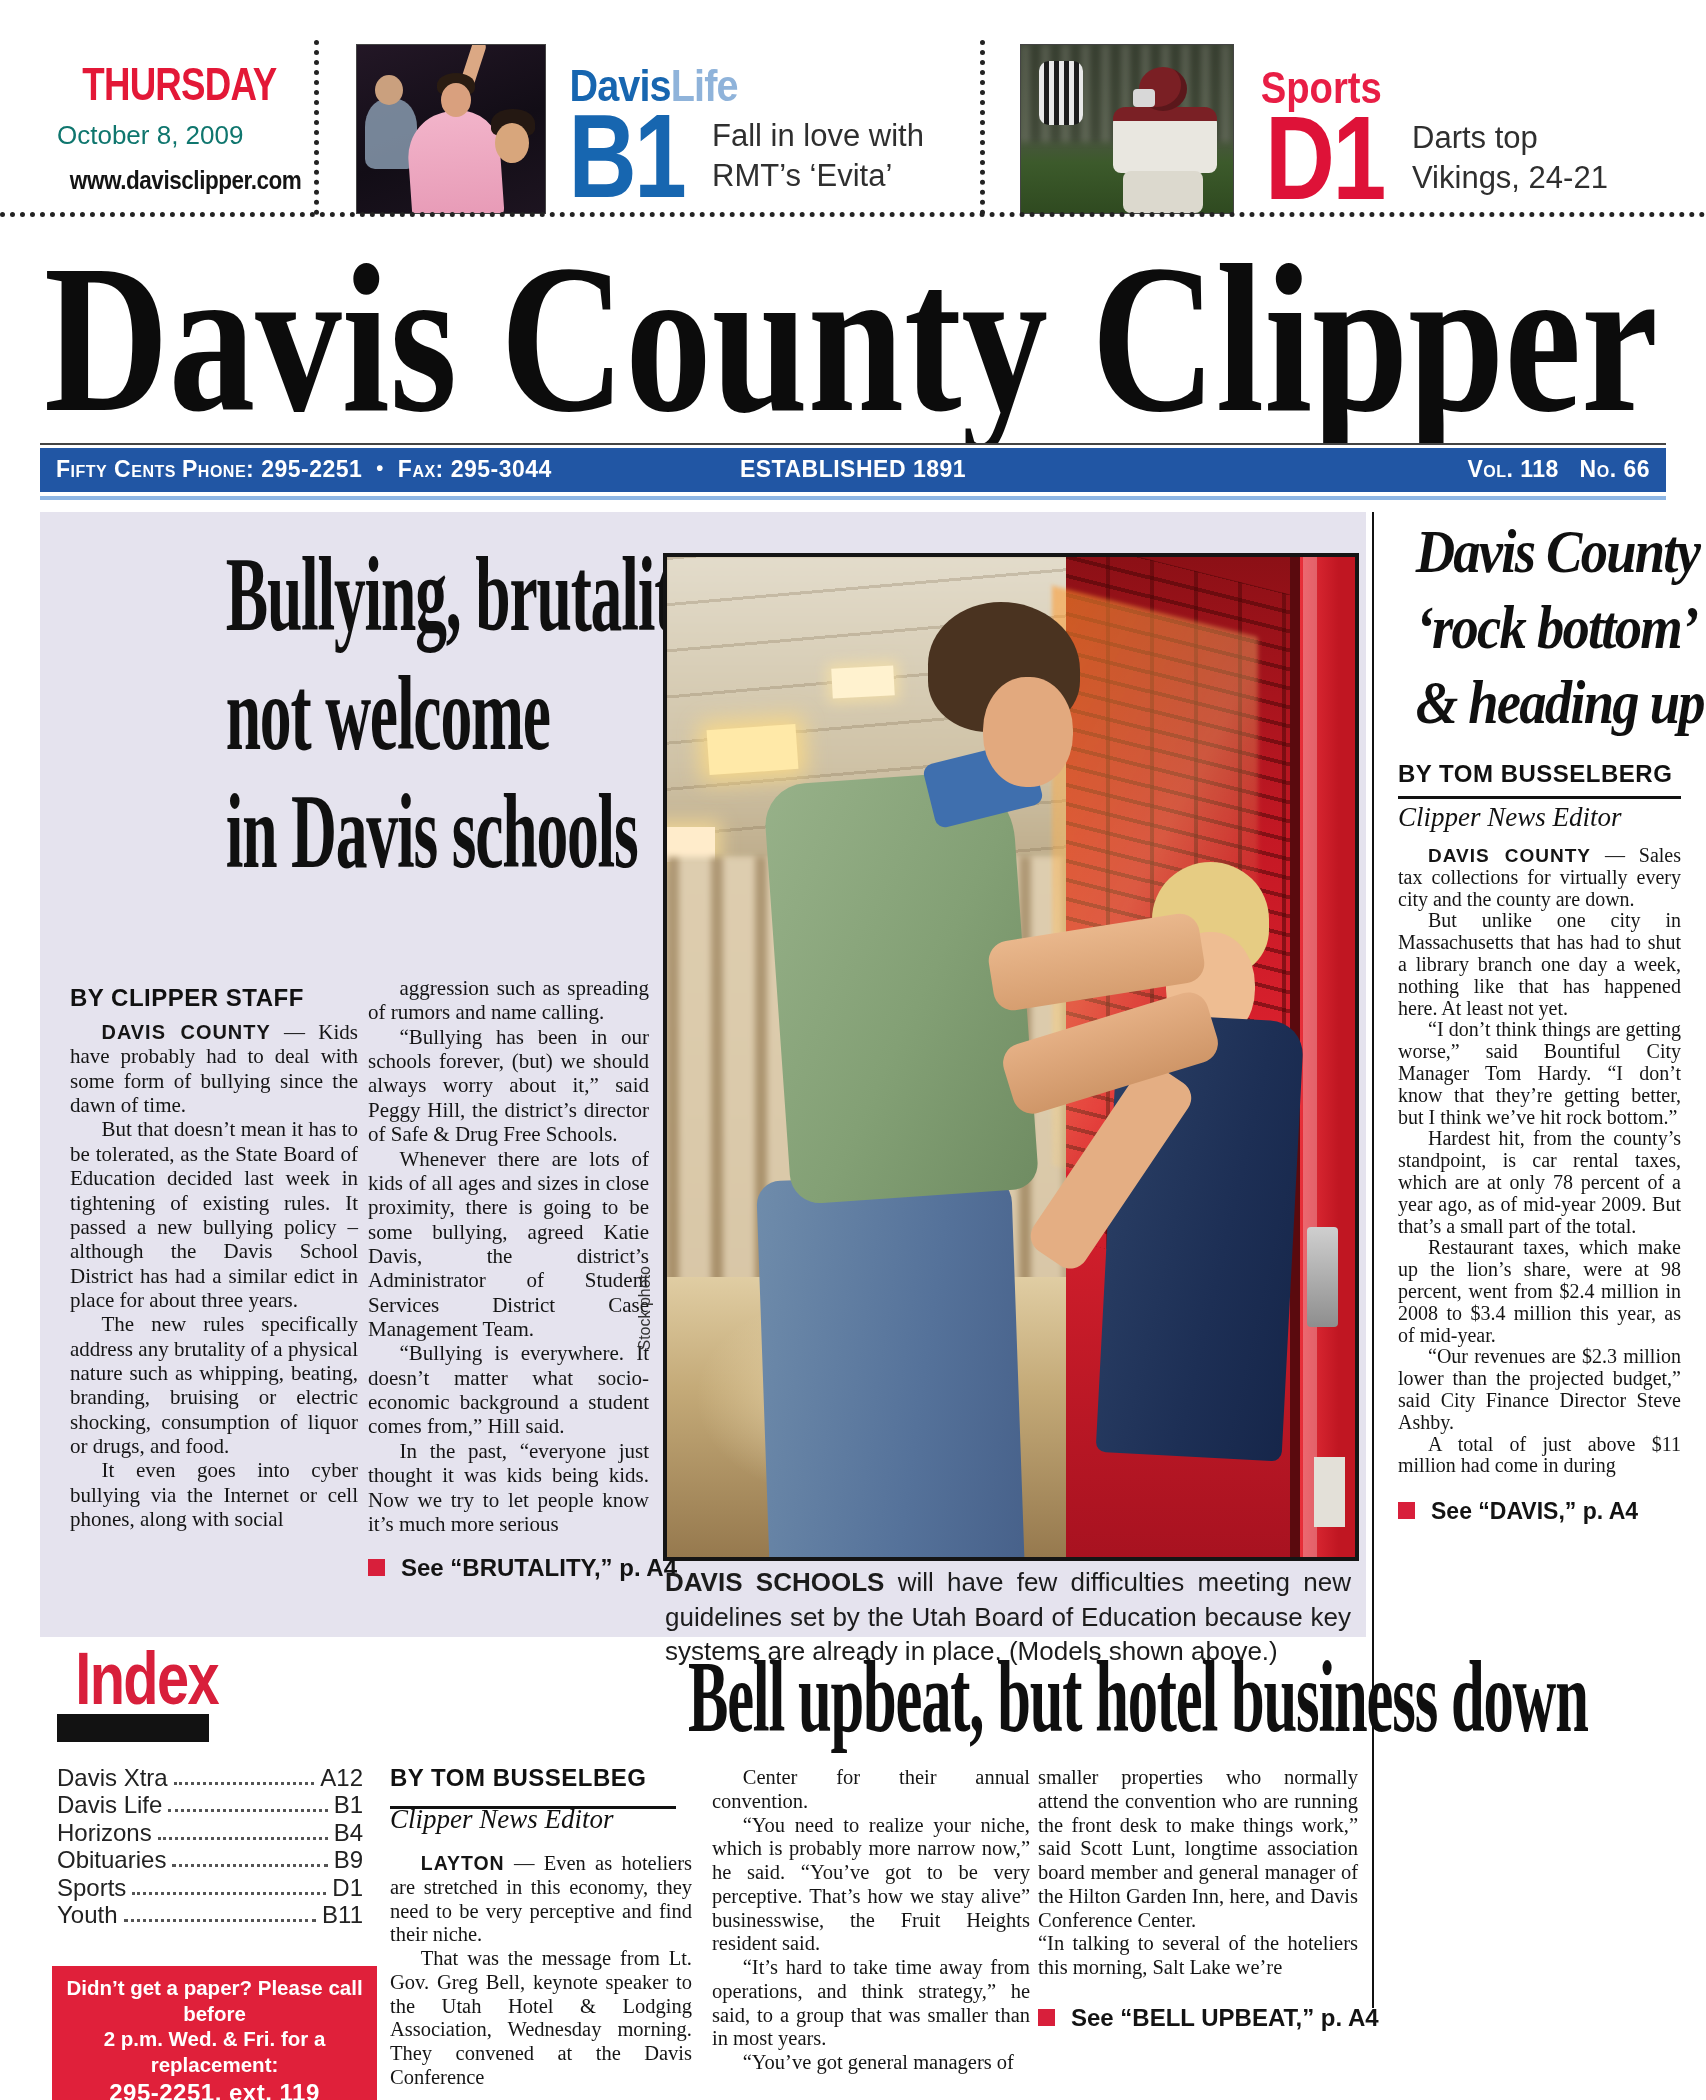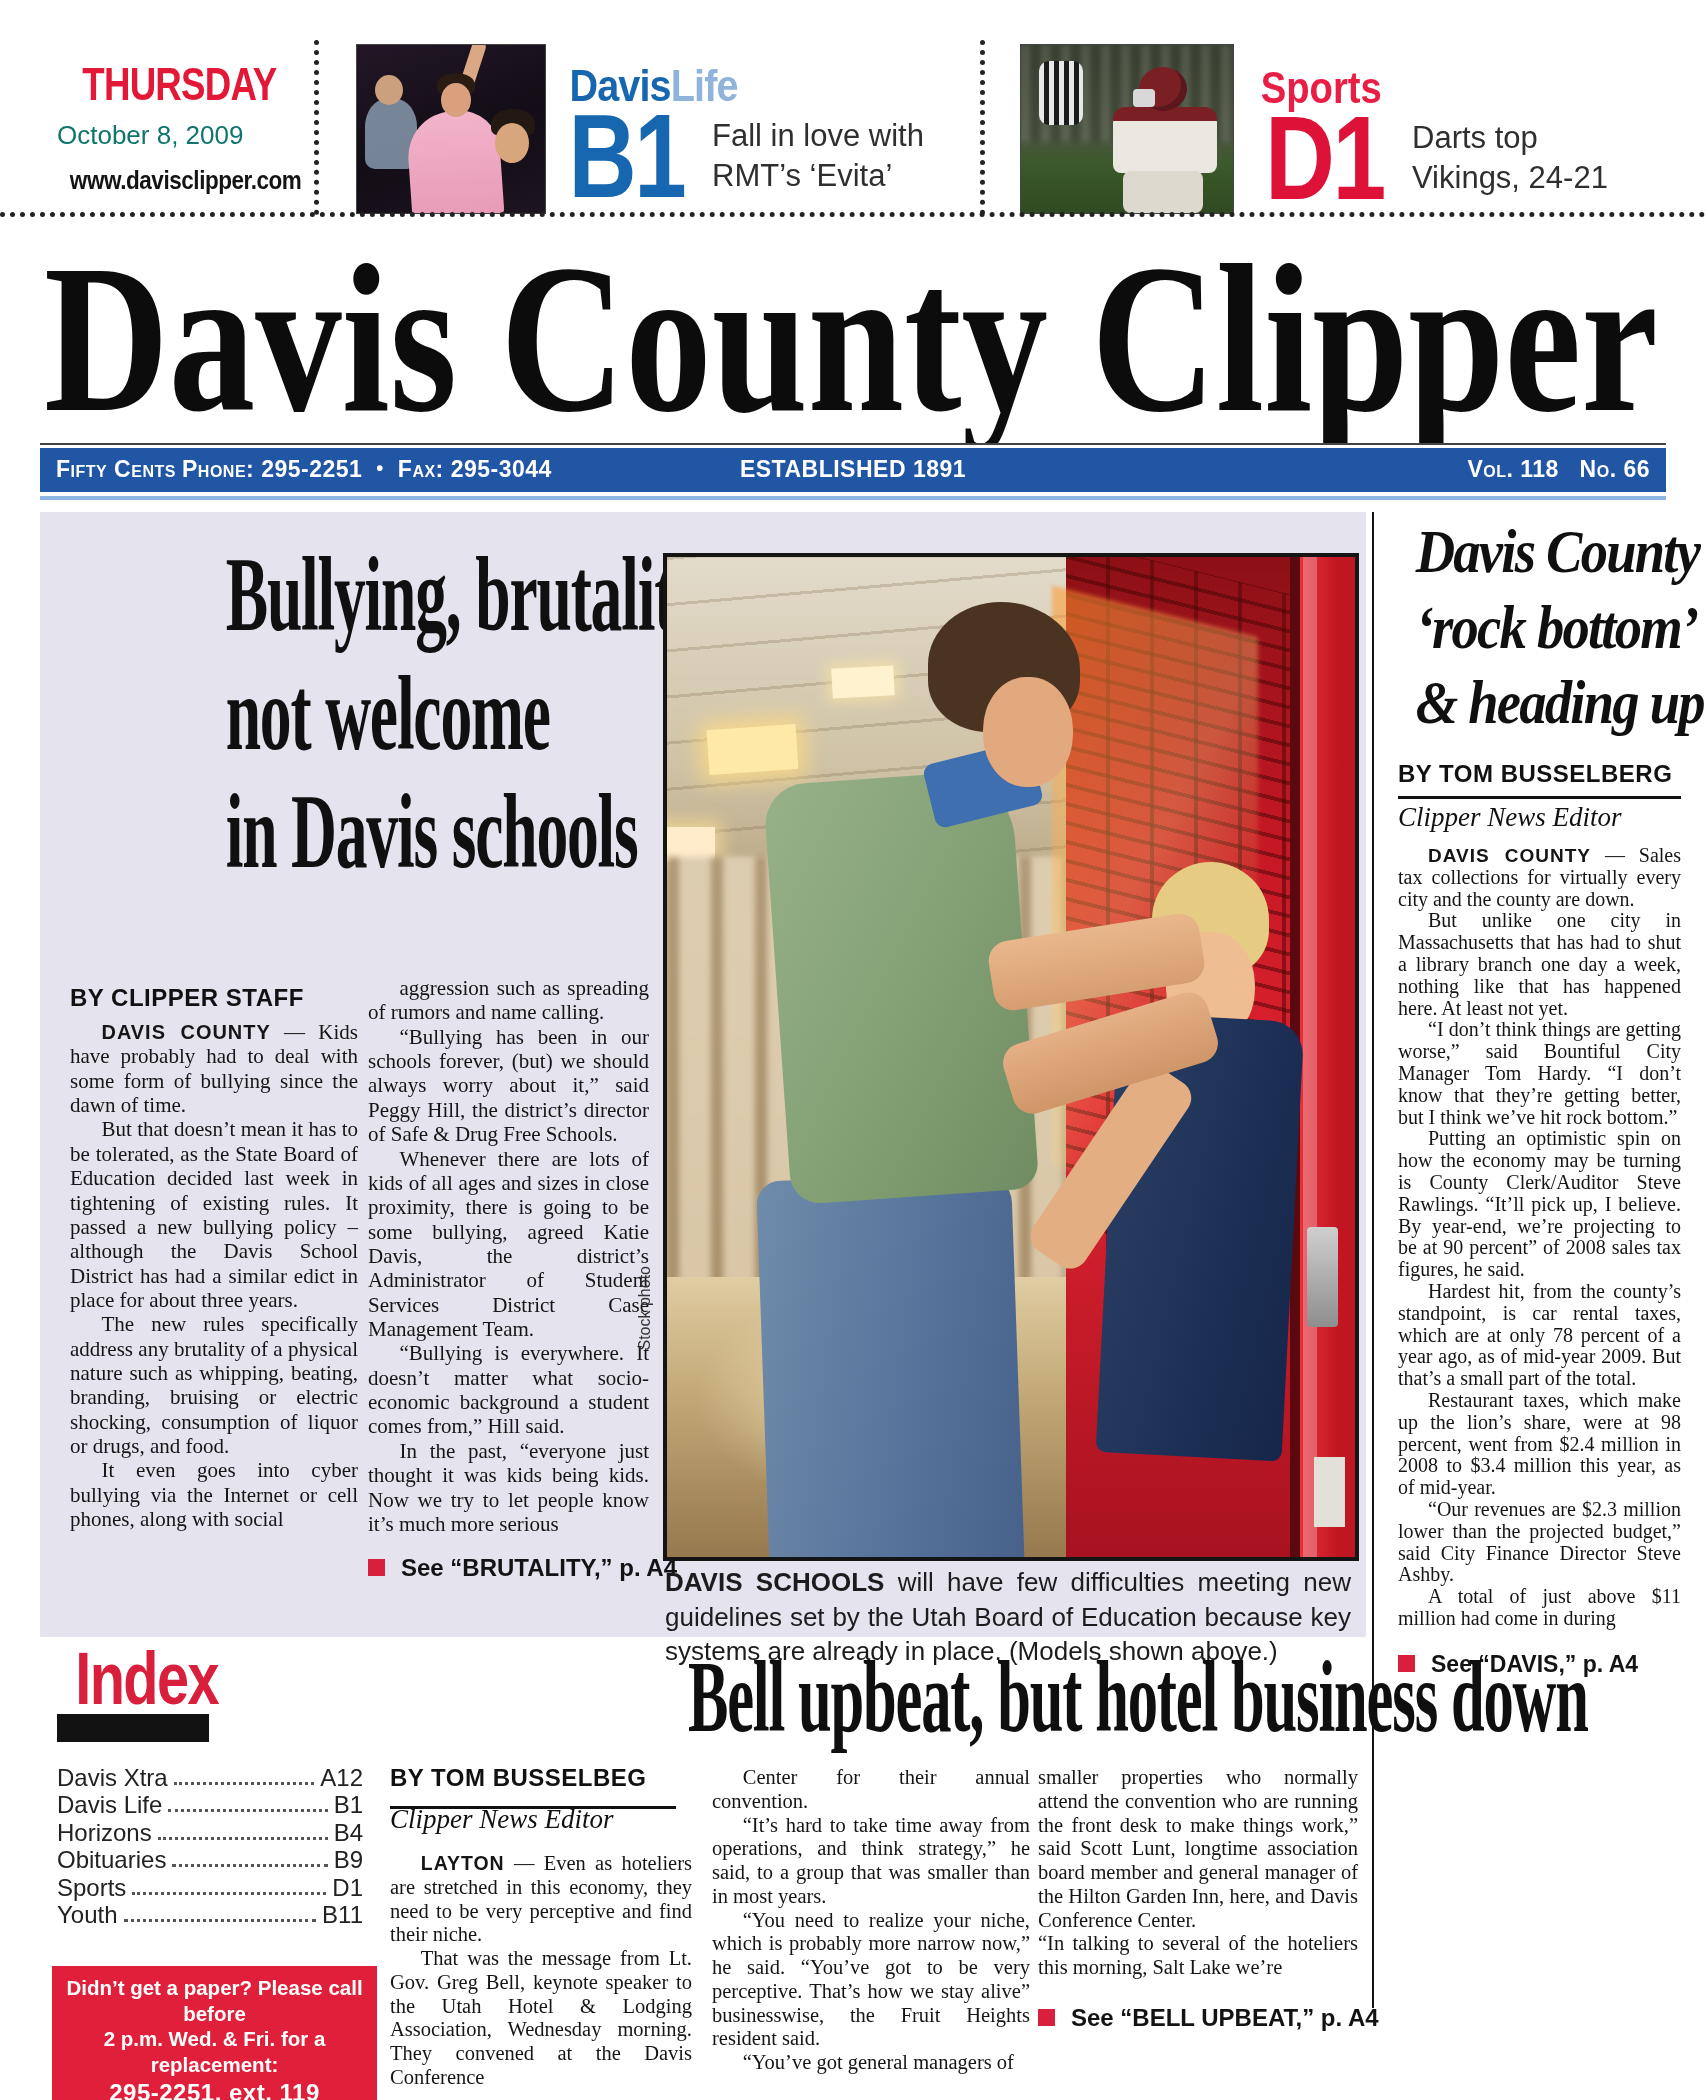--- a/index.html
+++ b/index.html
@@ -272,21 +272,20 @@
 
 <div class="abs byline byline2">BY TOM BUSSELBERG</div>
 <div class="abs editor editor2">Clipper News Editor</div>
 
 <div class="bodycol sbody">
   <p class="bp"><span class="kicker">DAVIS COUNTY</span><span> — Sales tax collections for virtually every city and the county are down.</span></p>
   <div>
 
   <p class="bp">But unlike one city in Massachusetts that has had to shut a library branch one day a week, nothing like that has happened here. At least not yet.</p>
       <p class="bp">“I don’t think things are getting worse,” said Bountiful City Manager Tom Hardy. “I don’t know that they’re getting better, but I think we’ve hit rock bottom.”</p>
-      <p class="bp">Putting an optimistic spin on how the economy may be turning is County Clerk/Auditor Steve Rawlings. “It’ll pick up, I believe. By year-end, we’re projecting to be at 90 percent” of 2008 sales tax figures, he said.</p>
       <p class="bp">Hardest hit, from the county’s standpoint, is car rental taxes, which are at only 78 percent of a year ago, as of mid-year 2009. But that’s a small part of the total.</p>
       <p class="bp">Restaurant taxes, which make up the lion’s share, were at 98 percent, went from $2.4 million in 2008 to $3.4 million this year, as of mid-year.</p>
       <p class="bp">“Our revenues are $2.3 million lower than the projected budget,” said City Finance Director Steve Ashby.</p>
       <p class="bp">A total of just above $11 million had come in during</p>
     </div>
   <div class="jump"><span class="jump-sq"></span><span>See “DAVIS,” p. A4</span></div>
 </div>
 
 <div class="abs indextitle">Index</div>
 <div class="abs indexbar"></div>
@@ -346,22 +345,22 @@
   <div>
 
   <p class="bp">That was the message from Lt. Gov. Greg Bell, keynote speaker to the Utah Hotel &amp; Lodging Association, Wednesday morning. They convened at the Davis Conference</p>
     </div>
 </div>
 
 <div class="bodycol bot-col col2b">
   <div>
 
   <p class="bp">Center for their annual convention.</p>
+      <p class="bp">“You need to realize your niche, which is probably more narrow now,” he said. “You’ve got to be very perceptive. That’s how we stay alive” businesswise, the Fruit Heights resident said.</p>
       <p class="bp">“It’s hard to take time away from operations, and think strategy,” he said, to a group that was smaller than in most years.</p>
-      <p class="bp">“You need to realize your niche, which is probably more narrow now,” he said. “You’ve got to be very perceptive. That’s how we stay alive” businesswise, the Fruit Heights resident said.</p>
       <p class="bp">“You’ve got general managers of</p>
     </div>
 </div>
 
 <div class="bodycol bot-col col3b">
   <div>
 
   <p class="bp noind">smaller properties who normally attend the convention who are running the front desk to make things work,” said Scott Lunt, longtime association board member and general manager of the Hilton Garden Inn, here, and Davis Conference Center.</p>
       <p class="bp noind">“In talking to several of the hoteliers this morning, Salt Lake we’re</p>
     </div>

